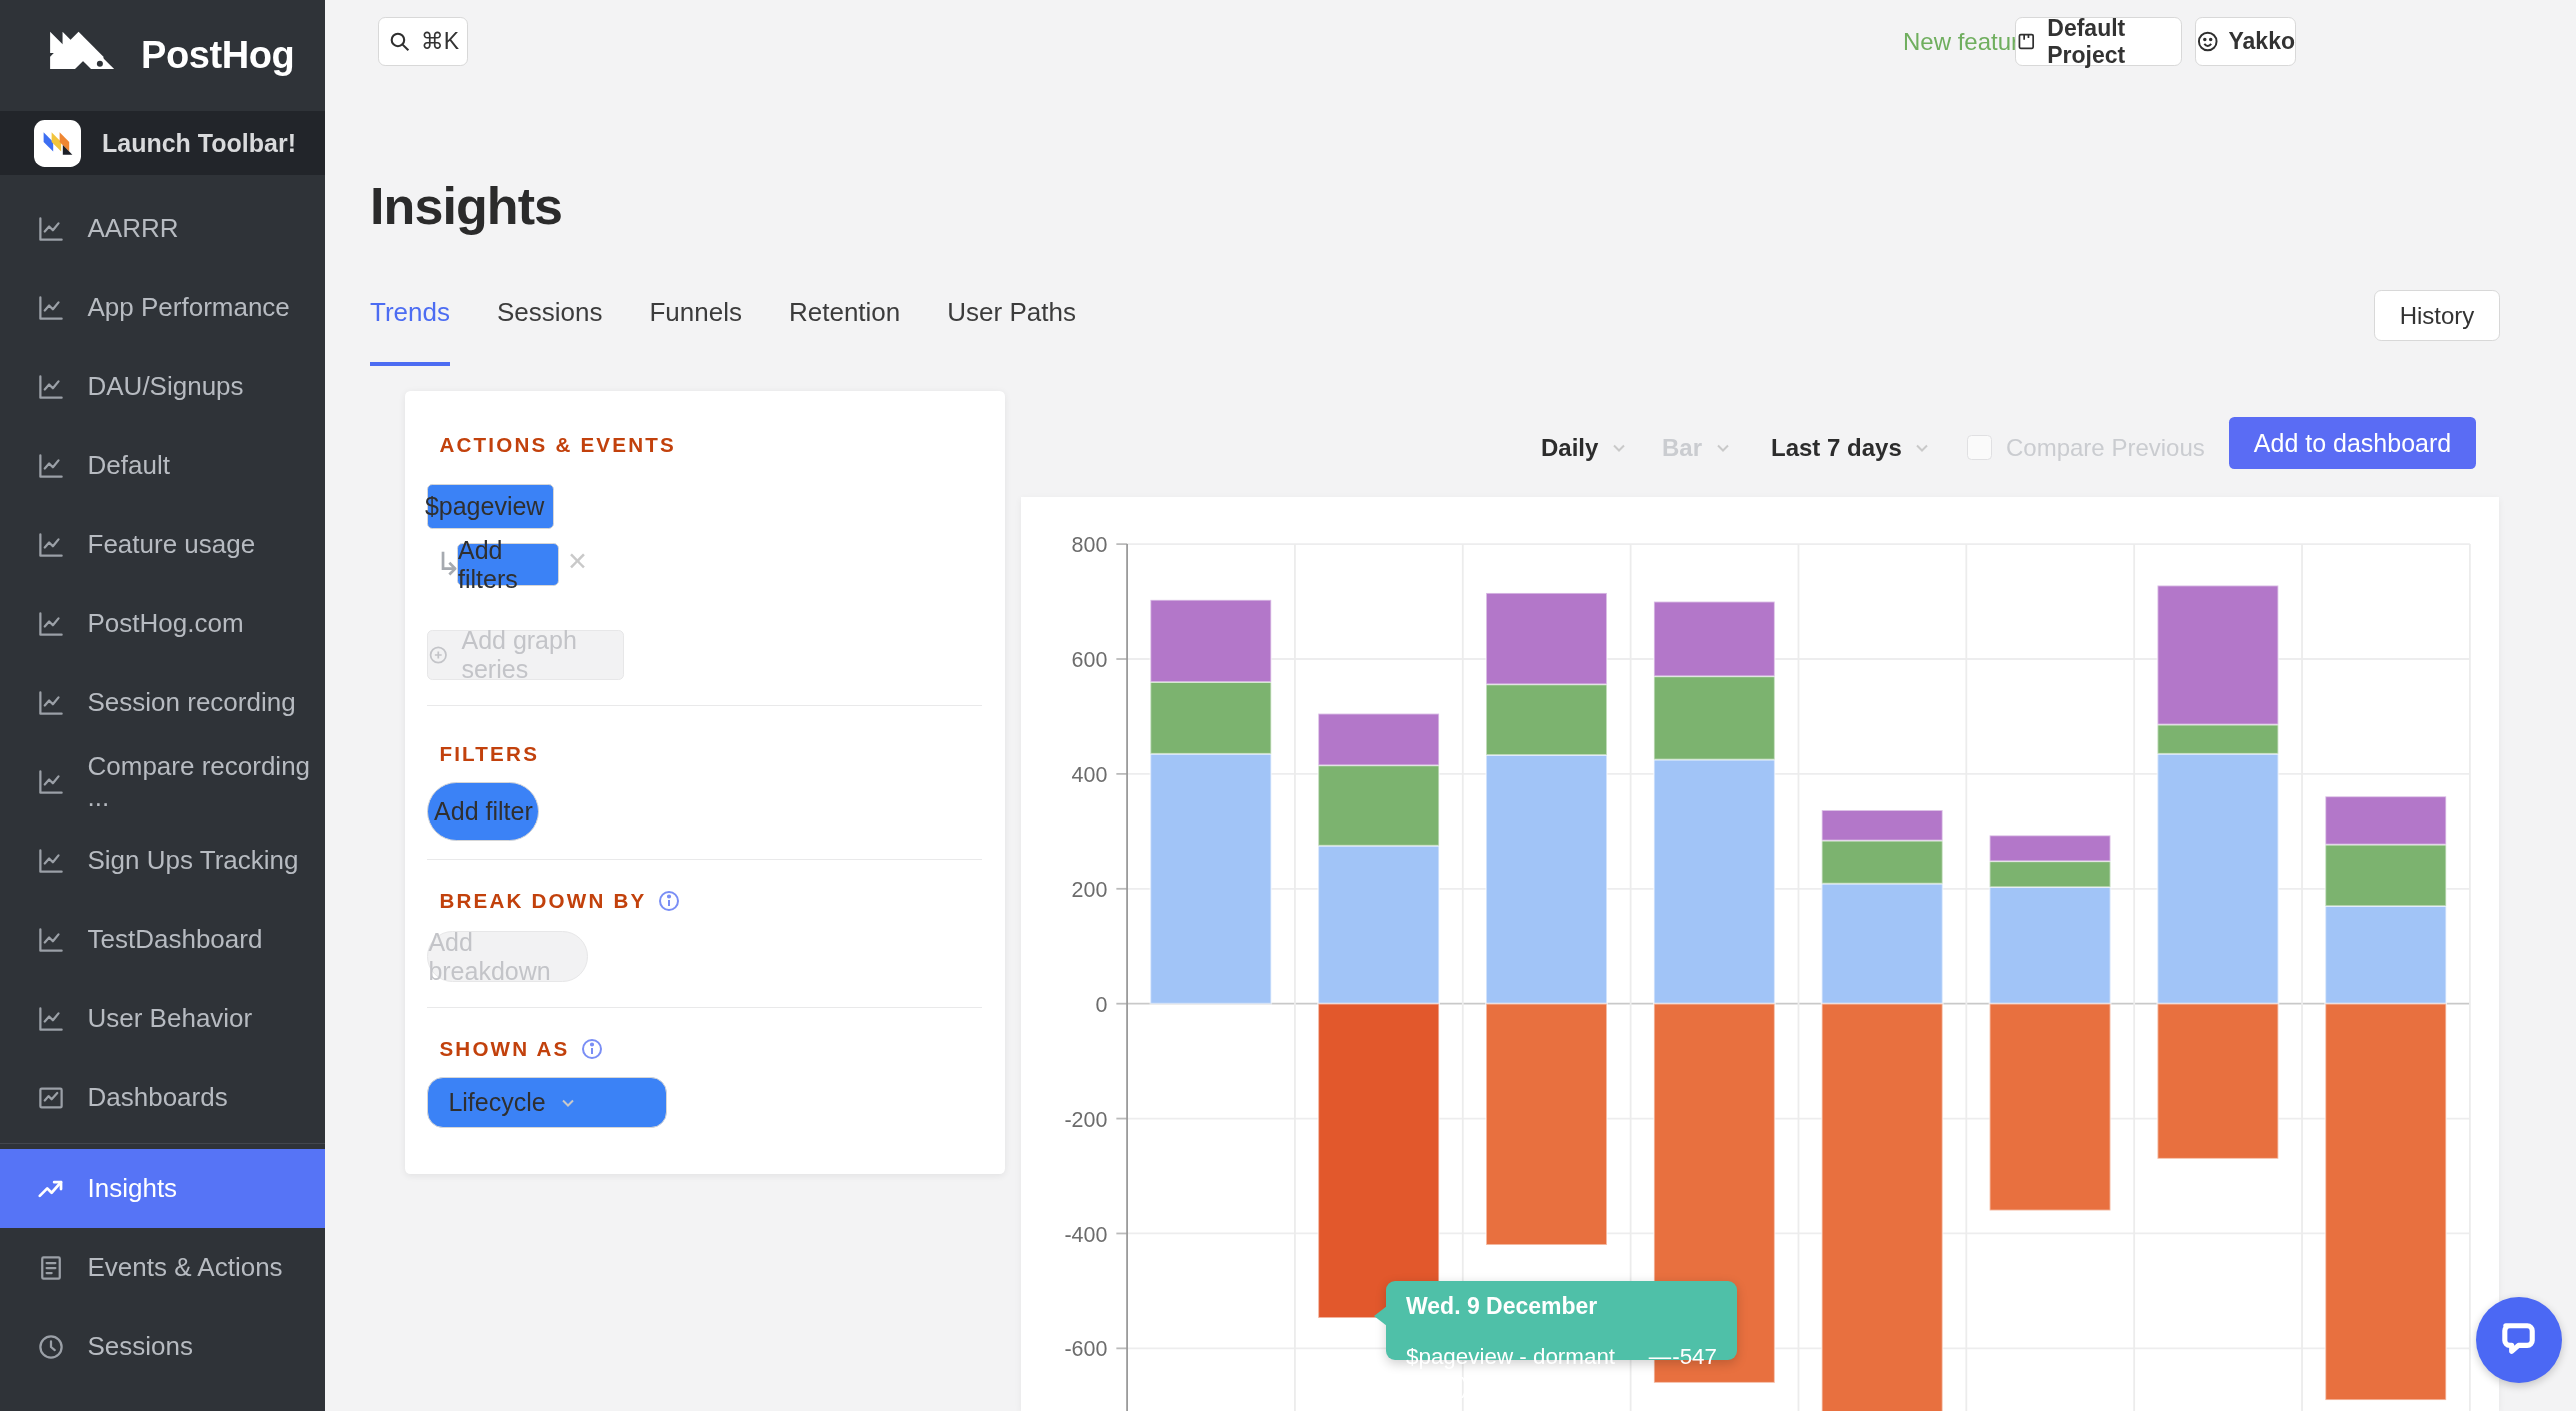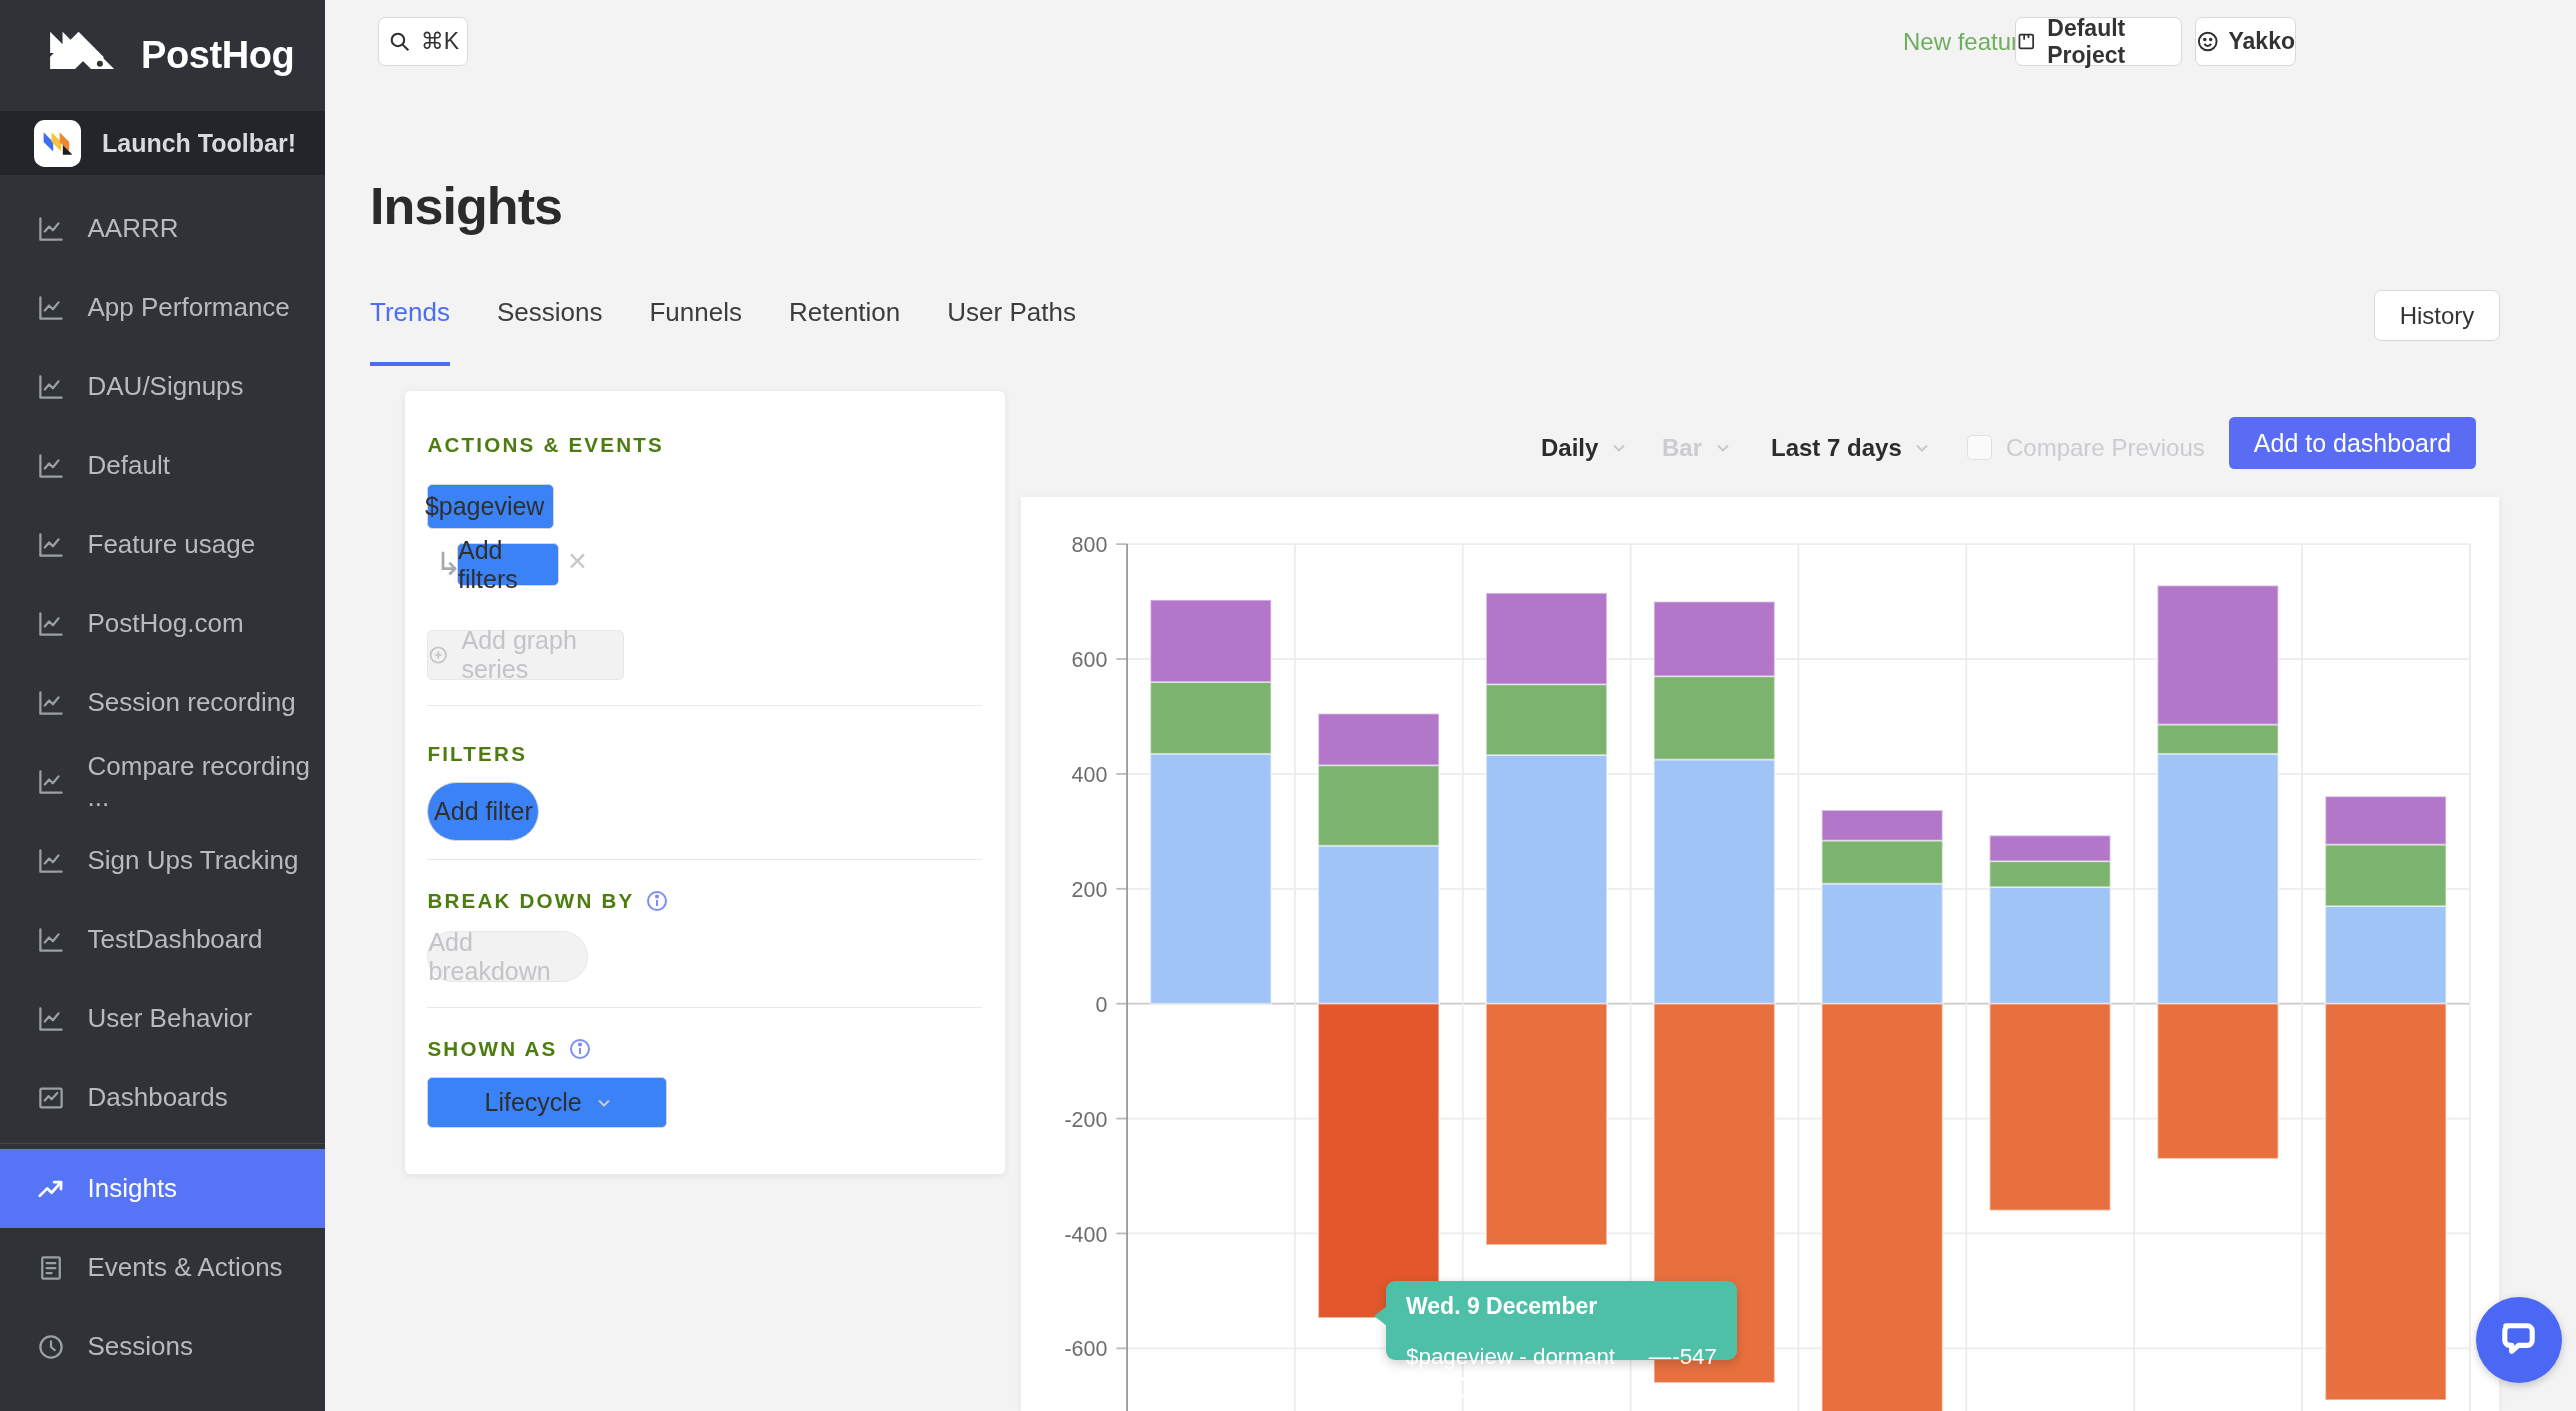--- a/index.html
+++ b/index.html
@@ -33,34 +33,34 @@
   .tb-icon svg { width:100%; height:100%; display:block; }
   
   .page-title { position:absolute; left:370px; top:176px; font-size:52px; font-weight:700; color:#2b2b2b; letter-spacing:-0.9px; }
   .tabs { position:absolute; left:370px; top:297px; display:flex; gap:47px; }
   .tab { font-size:26px; color:#3c3c3c; padding-bottom:34px; cursor:pointer; }
   .tab.active { color:#4c6cf2; border-bottom:4.5px solid #4c6cf2; }
   .history-btn { position:absolute; left:2374px; top:290px; width:126px; height:51px; font-size:24px; }
   
   .filter-card { position:absolute; left:405px; top:391px; width:600px; height:783px;
                  background:#fff; border-radius:5.4px; box-shadow:0 1.8px 7.2px rgba(0,0,0,.07); }
-  .sec-header { position:absolute; font-size:20.6px; letter-spacing:2.2px; color:#4d7c0f; font-weight:600; display:flex; align-items:center; gap:10.7px; }
+  .sec-header { position:absolute; font-size:20.6px; letter-spacing:2.2px; color:#c2410c; font-weight:600; display:flex; align-items:center; gap:10.7px;margin-left:12px; }
   .pg-btn { position:absolute; background:#3b82f6; border:1.8px solid #d6d6d6; border-radius:5.4px;
             display:flex; align-items:center; justify-content:center; gap:12.5px; font-size:25px; color:#2f2f2f; cursor:pointer; }
   .pill { border-radius:895px; }
   .disabled-btn { background:#f2f2f3; border-color:#e7e7e8; color:#c3c4c8; cursor:default; }
   .card-divider { position:absolute; left:22.4px; width:555px; border-top:1.8px solid #e9e9ea; }
   .elbow { position:absolute; left:30px; top:154px; font-size:32px; color:#a6aab0; }
   .remove-x { position:absolute; left:162px; top:156px; font-size:25px; color:#c9c9c9; cursor:pointer; }
   .chev { width:20px; height:20px; color:#9aa0a6; }
   .chev svg { width:100%; height:100%; display:block; }
   .chev.light { color:#c9c9c9; }
   .info-icon { width:24px; height:24px; color:#7a8ef5; }
   .info-icon svg { width:100%; height:100%; display:block; }
-  .select-box { position:absolute; justify-content:center; padding:0 16px 0 20px; }
+  .select-box { position:absolute; justify-content:flex-start; padding:0 16px 0 20px;border-radius:16px; }
   
   .ctrl { position:absolute; top:430px; height:36px; display:flex; align-items:center; gap:10.7px; font-size:24px; font-weight:600; color:#2c2c2c; cursor:pointer; }
   .ctrl.muted { color:#caccd0; cursor:default; }
   .checkbox { position:absolute; left:1967px; top:435px; width:25px; height:25px; background:#fafafa; border:1.8px solid #e0e0e2; border-radius:4.5px; }
   .add-dash-btn { position:absolute; left:2229px; top:417px; width:247px; height:52px; background:#5a6cf4; border-radius:5.4px;
                   color:#fff; font-size:25px; display:flex; align-items:center; justify-content:center; cursor:pointer; }
   
   .chart-card { position:absolute; left:1021px; top:497px; width:1478px; height:914px; background:#fff; box-shadow:0 1.8px 7.2px rgba(0,0,0,.06); }
   .tooltip { position:absolute; left:1386px; top:1281px; width:351px; height:79px; background:#4fc0a8; border-radius:9px;
              color:#fff; padding:10.7px 20px; z-index:8; box-shadow:0 3.6px 10.7px rgba(0,0,0,.18); }

